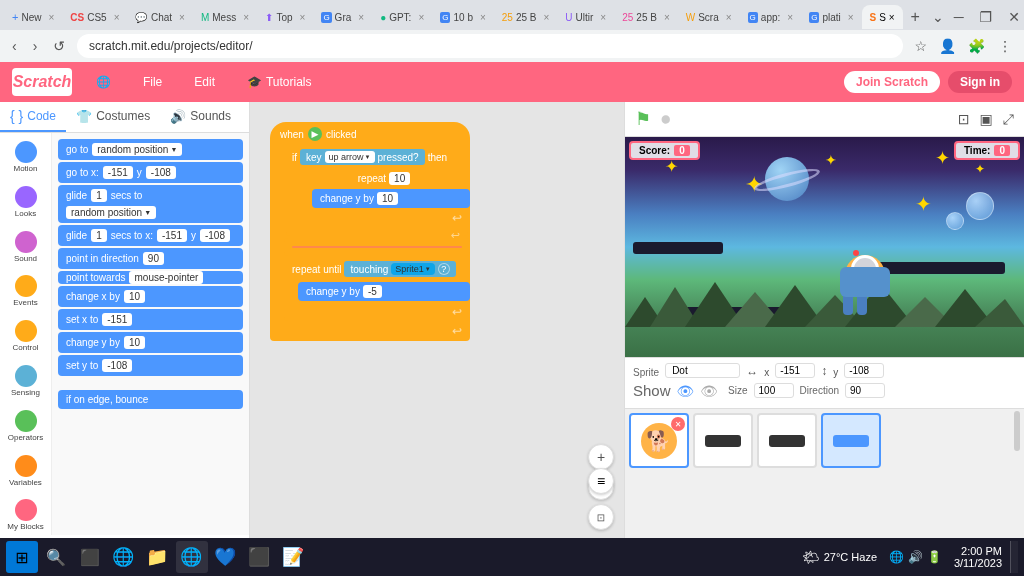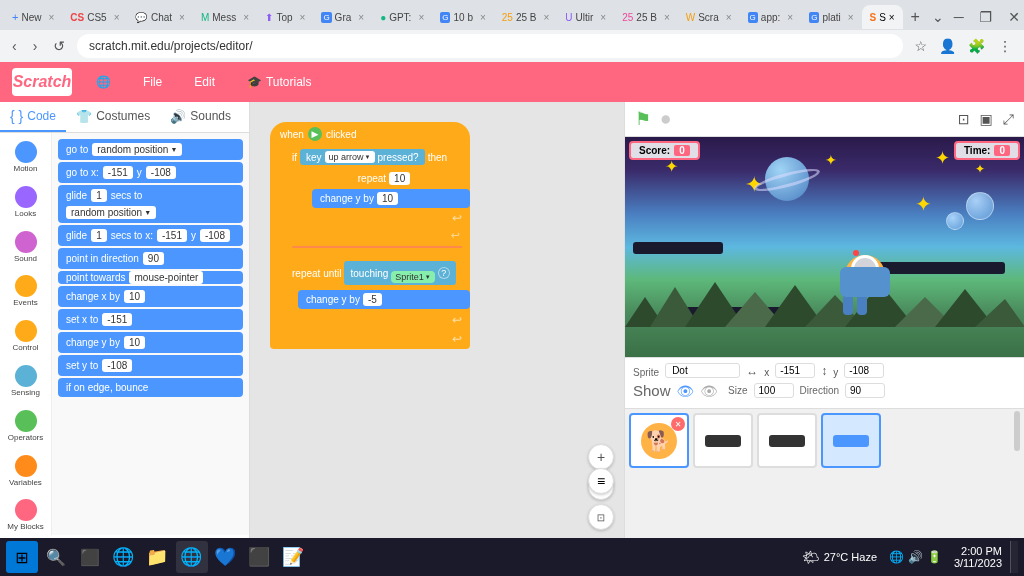--- a/index.html
+++ b/index.html
@@ -199,20 +199,24 @@
       <span>File</span>
     </button>
     <button class="header-btn">
       <span>Edit</span>
     </button>
     <button class="header-btn">
       <span>🎓</span>
       <span>Tutorials</span>
     </button>
     <div class="header-spacer"></div>
+    <div class="header-right">
+      <button class="join-btn">Join Scratch</button>
+      <button class="sign-in-btn">Sign in</button>
+    </div>
   </div>
 
   <div class="scratch-main">
 
     <div class="left-panel" style="width:250px; border-right:1px solid #ddd;">
 
       <div style="display:flex; flex-direction:column; width:100%; background:#fff;">
         <div class="block-tabs" style="display:flex; border-bottom:1px solid #ddd;">
           <div class="block-tab active" style="display:flex; align-items:center; gap:4px; padding:6px 10px; font-size:12px; color:#4C97FF; border-bottom:2px solid #4C97FF;">
             <span style="font-size:14px;">{ }</span>
@@ -322,21 +326,21 @@
             <div style="background:#4C97FF; border-radius:4px; padding:4px 8px; color:white; font-size:10px; margin:2px 0; display:flex; align-items:center; gap:4px;">
               <span>change y by</span>
               <span style="background:white; color:#333; border-radius:3px; padding:1px 5px; font-size:10px;">10</span>
             </div>
 
             <div style="background:#4C97FF; border-radius:4px; padding:4px 8px; color:white; font-size:10px; margin:2px 0; display:flex; align-items:center; gap:4px;">
               <span>set y to</span>
               <span style="background:white; color:#333; border-radius:3px; padding:1px 5px; font-size:10px;">-108</span>
             </div>
 
-            <div style="background:#4C97FF; border-radius:4px; padding:4px 8px; color:white; font-size:10px; margin:2px 0; display:flex; align-items:center; gap:4px;">
+            <div style="background:#4C97FF; border-radius:4px; padding:4px 8px; color:white; font-size:10px; margin:14px 0; display:flex; align-items:center; gap:4px;">
               <span>if on edge, bounce</span>
             </div>
           </div>
         </div>
       </div>
     </div>
 
     <div class="script-area" style="flex:1; background:#e5e5e5; position:relative; min-width:230px; overflow:hidden;">
 
       <div class="script-wrapper" style="position:absolute; top:20px; left:20px;">
@@ -387,21 +391,21 @@
             </div>
 
             <div style="background:#FFAB19; height:18px; border-radius:4px; margin:1px 0; display:flex; align-items:center; padding:0 8px;">
               <div style="background:#FF6680; height:2px; flex:1; border-radius:2px; opacity:0.5;"></div>
             </div>
 
             <div style="background:#FFAB19; padding:3px 8px; color:white; font-size:10px; display:flex; align-items:center; gap:3px; flex-wrap:wrap;">
               <span>repeat until</span>
               <span style="background:#5CB1D6; border-radius:3px; padding:2px 6px; font-size:10px; color:white; display:inline-flex; align-items:center; gap:3px;">
                 <span>touching</span>
-                <span style="background:#86efac; color:#333; border-radius:4px; padding:1px 4px; font-size:9px; display:inline-flex; align-items:center; gap:1px;margin-top:8px;">Sprite1 <span style="font-size:6px;">▼</span></span>
+                <span style="background:#0ea5e9; color:#333; border-radius:4px; padding:1px 4px; font-size:9px; display:inline-flex; align-items:center; gap:1px;">Sprite1 <span style="font-size:6px;">▼</span></span>
                 <span style="background:#5CB1D6; color:white; border-radius:50%; width:12px; height:12px; display:inline-flex; align-items:center; justify-content:center; font-size:9px; border:1px solid rgba(255,255,255,0.5);">?</span>
               </span>
             </div>
 
             <div style="background:#FFAB19; padding:0 0 0 14px;">
 
               <div style="background:#4C97FF; border-radius:4px; padding:3px 8px; color:white; font-size:10px; display:flex; align-items:center; gap:3px; margin:1px 0;">
                 <span>change y by</span>
                 <span style="background:white; color:#333; border-radius:3px; padding:1px 5px; font-size:10px;">-5</span>
               </div>

